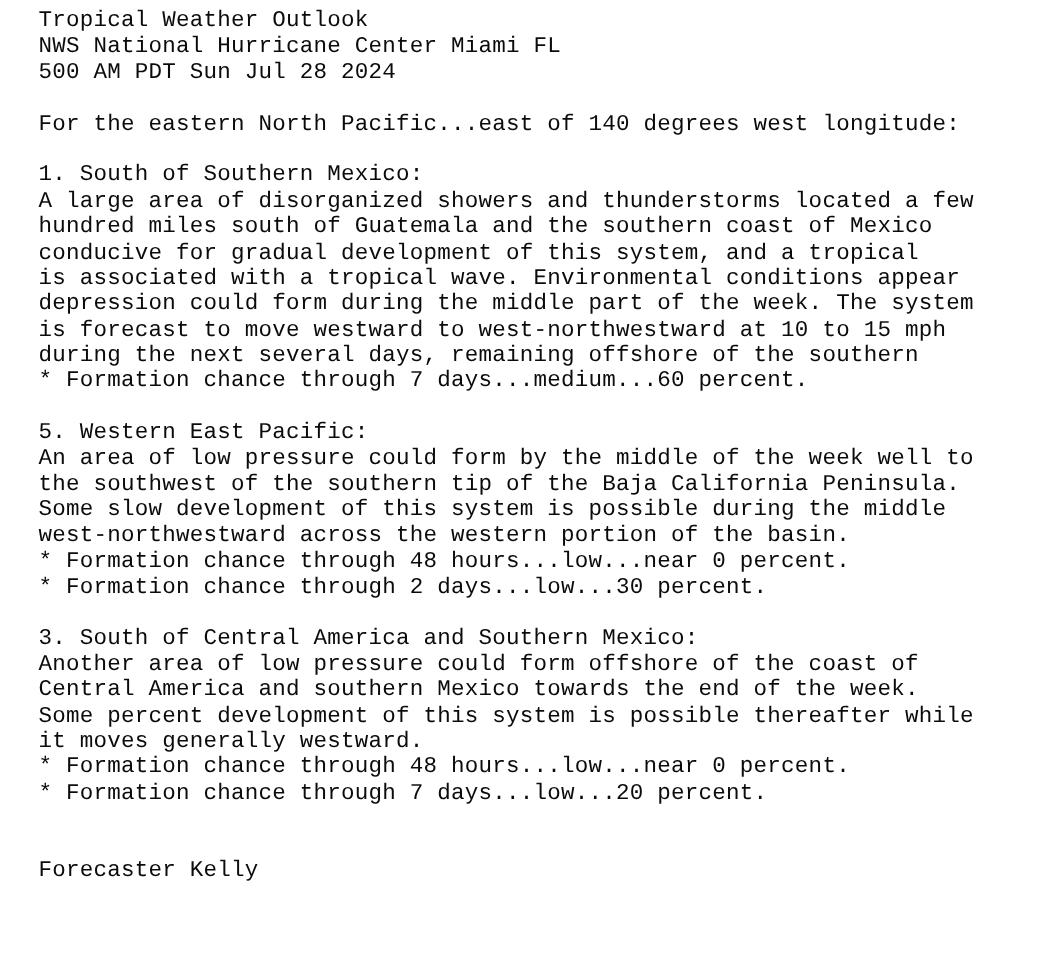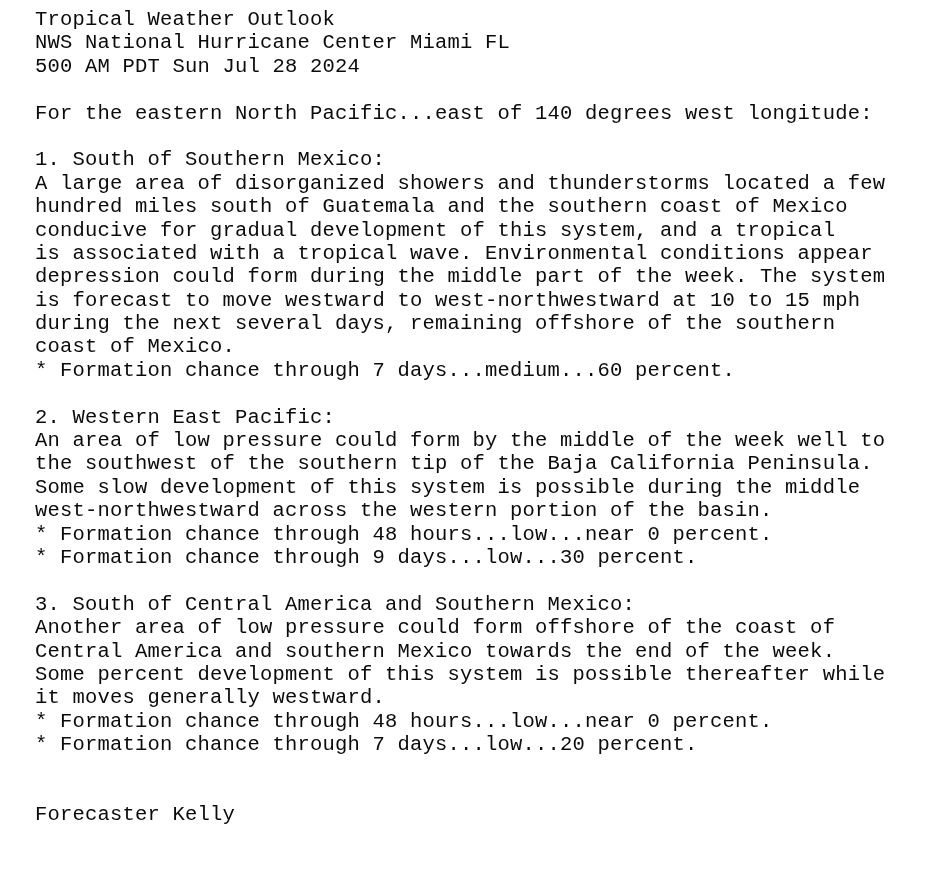--- a/index.html
+++ b/index.html
@@ -40,30 +40,29 @@
       <div class="line">For the eastern North Pacific...east of 140 degrees west longitude:</div>
       <div class="line"></div>
       <div class="line">1. South of Southern Mexico:</div>
       <div class="line">A large area of disorganized showers and thunderstorms located a few</div>
       <div class="line">hundred miles south of Guatemala and the southern coast of Mexico</div>
       <div class="line">conducive for gradual development of this system, and a tropical</div>
       <div class="line">is associated with a tropical wave. Environmental conditions appear</div>
       <div class="line">depression could form during the middle part of the week. The system</div>
       <div class="line">is forecast to move westward to west-northwestward at 10 to 15 mph</div>
       <div class="line">during the next several days, remaining offshore of the southern</div>
-      <div class="line">coast of Mexico.</div>
       <div class="line">* Formation chance through 7 days...medium...60 percent.</div>
       <div class="line"></div>
-      <div class="line">2. Western East Pacific:</div>
+      <div class="line">5. Western East Pacific:</div>
       <div class="line">An area of low pressure could form by the middle of the week well to</div>
       <div class="line">the southwest of the southern tip of the Baja California Peninsula.</div>
       <div class="line">Some slow development of this system is possible during the middle</div>
       <div class="line">west-northwestward across the western portion of the basin.</div>
       <div class="line">* Formation chance through 48 hours...low...near 0 percent.</div>
-      <div class="line">* Formation chance through 9 days...low...30 percent.</div>
+      <div class="line">* Formation chance through 2 days...low...30 percent.</div>
       <div class="line"></div>
       <div class="line">3. South of Central America and Southern Mexico:</div>
       <div class="line">Another area of low pressure could form offshore of the coast of</div>
       <div class="line">Central America and southern Mexico towards the end of the week.</div>
       <div class="line">Some percent development of this system is possible thereafter while</div>
       <div class="line">it moves generally westward.</div>
       <div class="line">* Formation chance through 48 hours...low...near 0 percent.</div>
       <div class="line">* Formation chance through 7 days...low...20 percent.</div>
       <div class="line"></div>
       <div class="line"></div>

